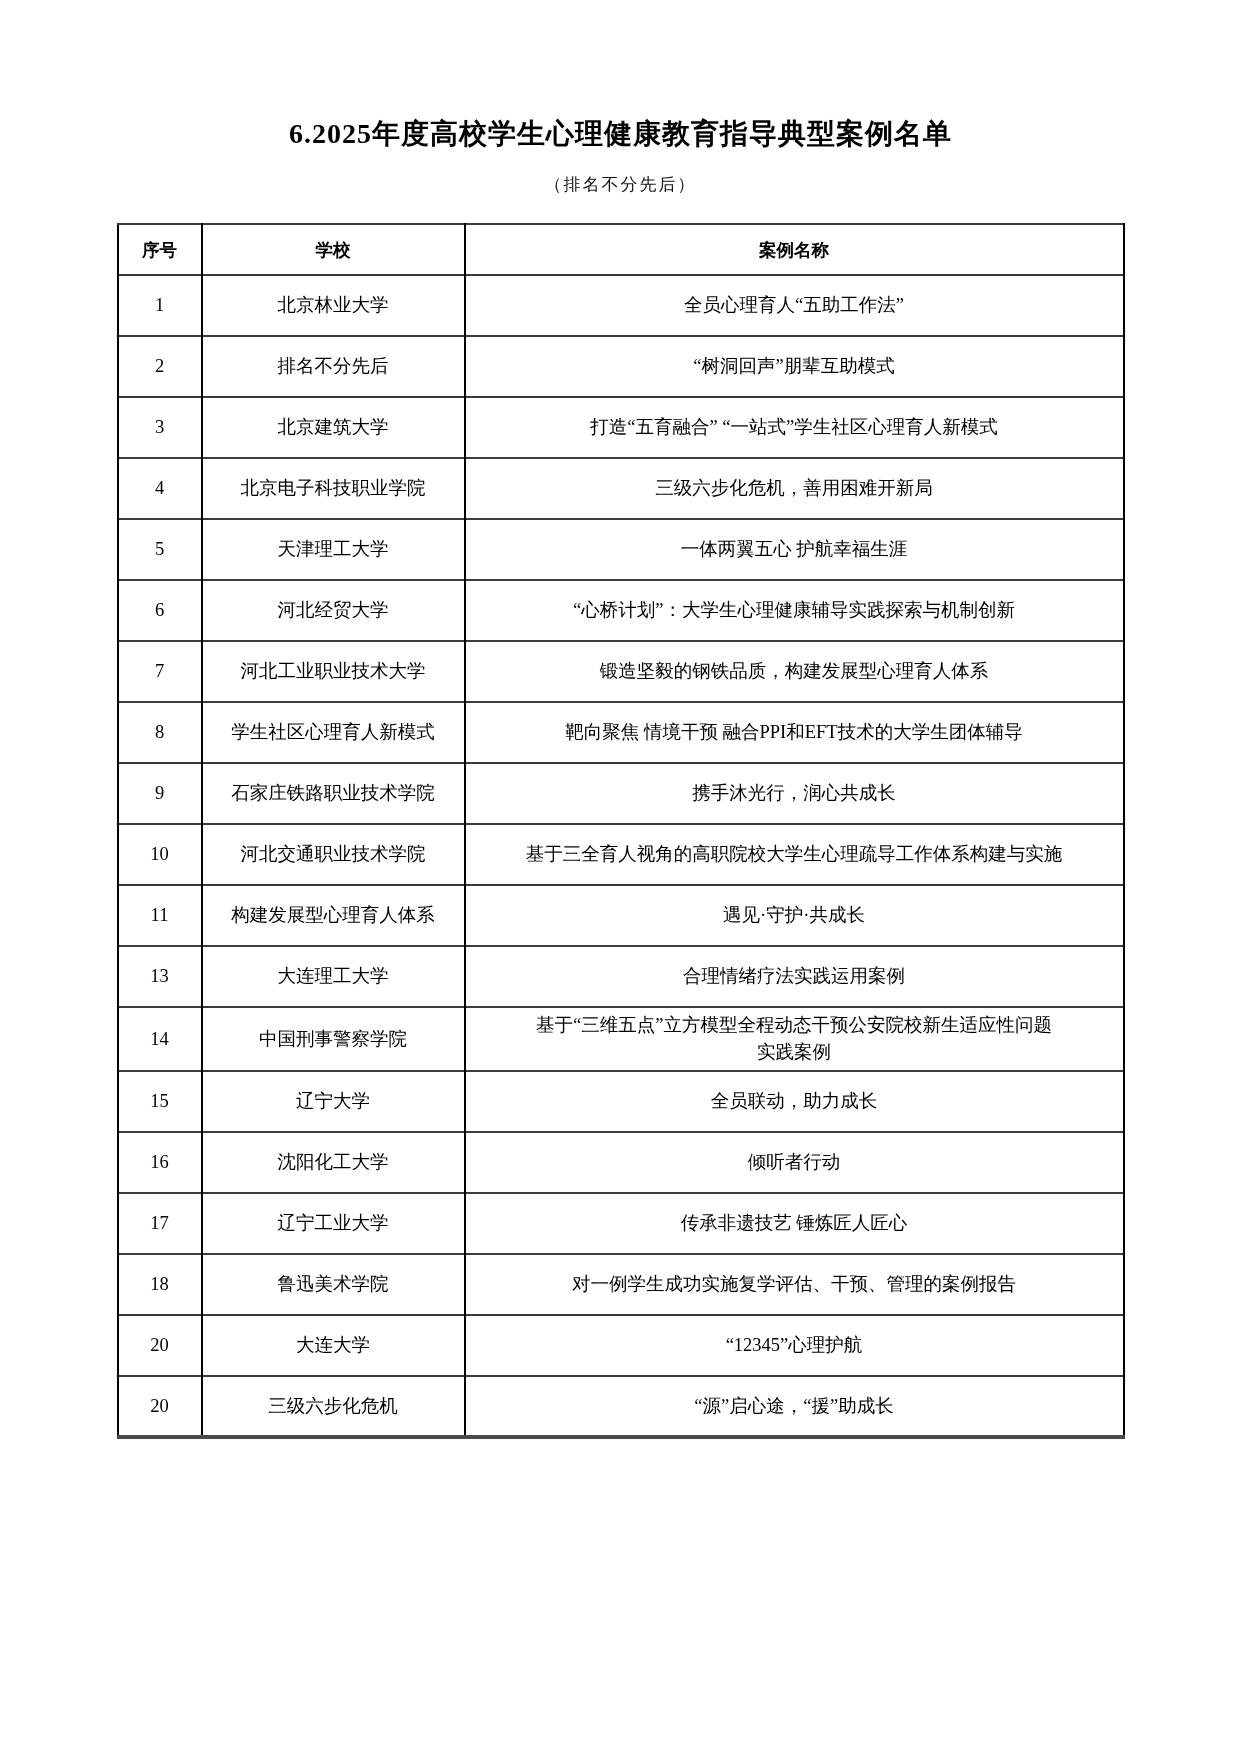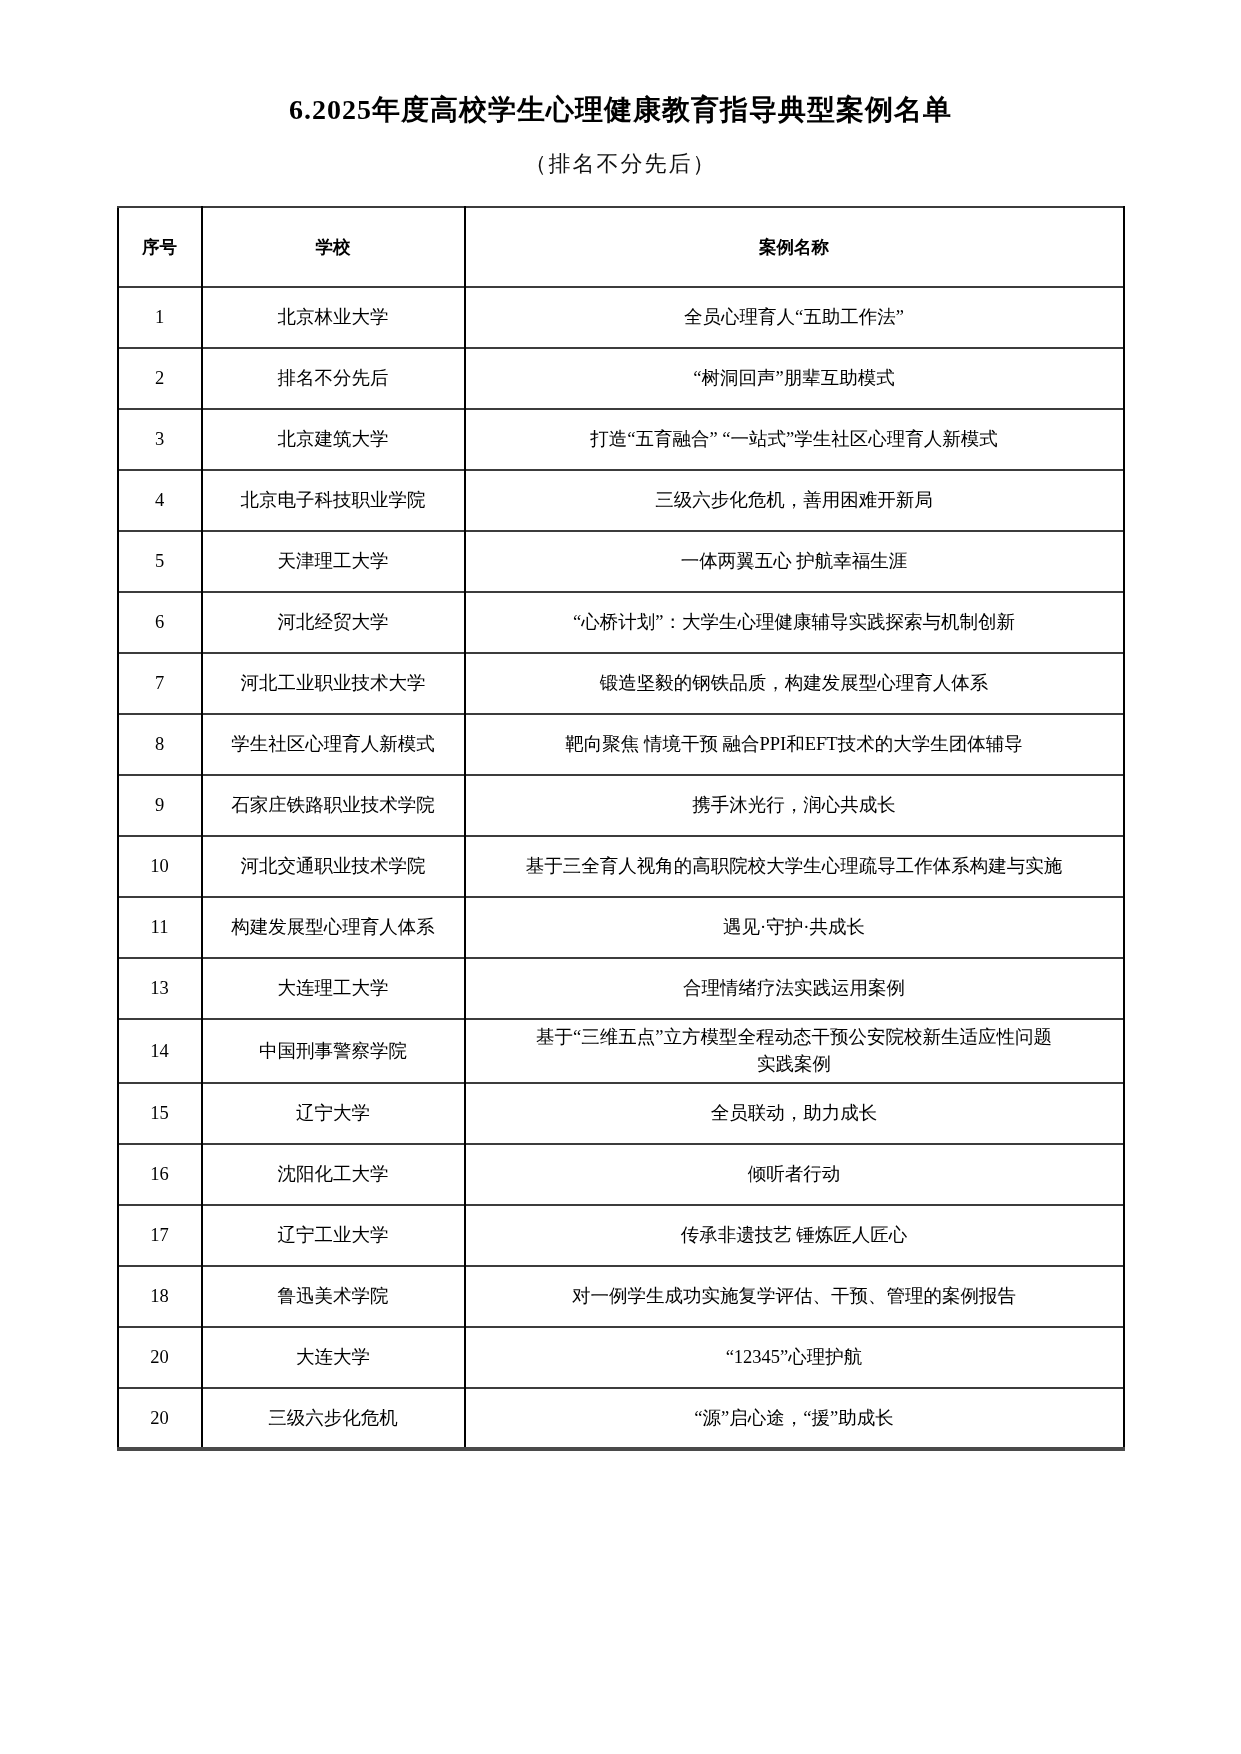--- a/index.html
+++ b/index.html
@@ -7,32 +7,32 @@
     position: relative;
     width: 1241px;
     height: 1754px;
     margin: 0 auto;
     background: #ffffff;
     color: #000000;
     font-family: "Liberation Serif", "DejaVu Serif", serif;
     overflow: hidden;
   }
   .doc-title {
-    padding-top: 92px;
+    padding-top: 116px;
     text-align: center;
     font-size: 28px;
     font-weight: bold;
     letter-spacing: 1px;
     line-height: 1.3;
     font-family: "Liberation Serif", "DejaVu Serif", serif;
   }
   .doc-subtitle {
     margin-top: 21px;
     text-align: center;
-    font-size: 22px;
+    font-size: 17px;
     letter-spacing: 2px;
     color: #111111;
     font-family: Liberation Mono, monospace;
   }
   table.case-table {
     margin: 27px auto 0 auto;
     width: 1006px;
     table-layout: fixed;
     border-collapse: collapse;
     border: 2px solid #000000;
@@ -43,21 +43,21 @@
   .case-table col.col-case   { width: 659px; }
   .case-table th, .case-table td {
     border-left: 2px solid #000000;
     border-right: 2px solid #000000;
     border-top: 2px solid #3c3c3c;
     text-align: center;
     vertical-align: middle;
     padding: 4px 10px;
     overflow: hidden;
   }
-  .case-table thead tr { height: 80px; }
+  .case-table thead tr { height: 51px; }
   .case-table tbody tr { height: 61px; }
   .case-table th {
     font-family: "Liberation Sans", "DejaVu Sans", sans-serif;
     font-weight: bold;
     font-size: 17.5px;
     color: #000000;
   }
   .case-table td {
     font-size: 18.5px;
     line-height: 1.45;

